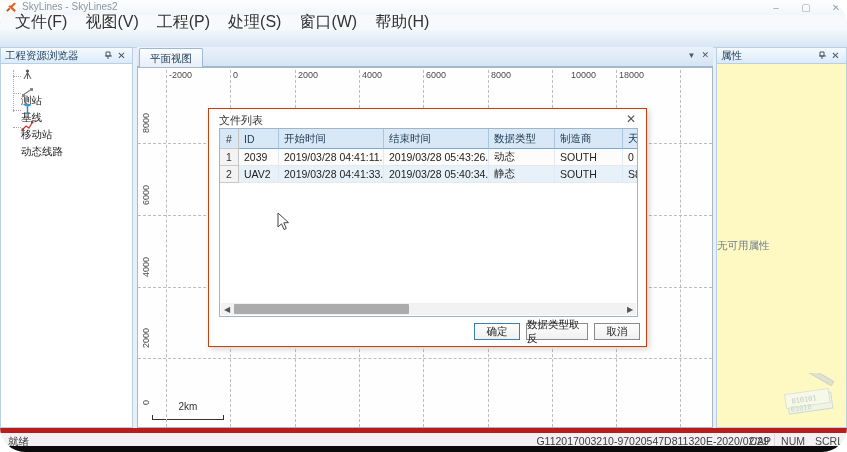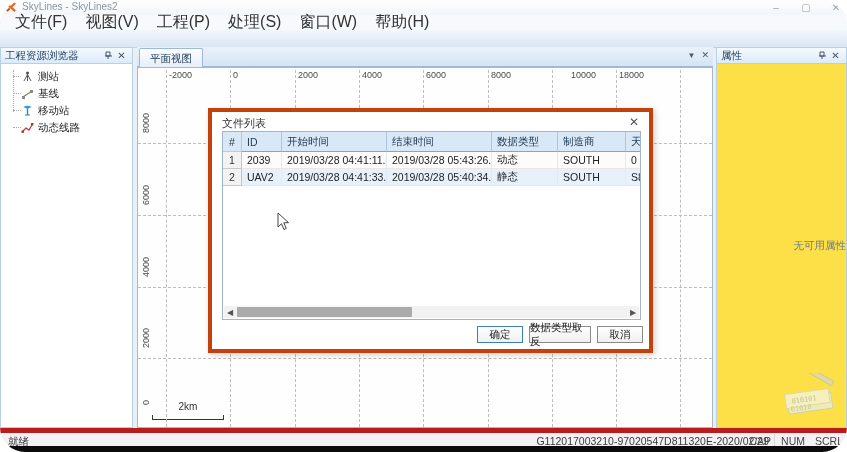--- a/index.html
+++ b/index.html
@@ -21,49 +21,49 @@
   .toolstrip{position:absolute;left:0;top:30px;width:847px;height:17px;background:linear-gradient(#f2f7fc,#d9e6f3);border-bottom:1px solid #c2d4e6;}
 
   
   .panel-header{height:17px;background:linear-gradient(#f5fafe,#dcebf9);border:1px solid #b9cfe4;display:flex;align-items:center;padding:0 4px;box-sizing:border-box;color:#20415f;font-size:10.5px;}
   .panel-header .ph-title{flex:1;white-space:nowrap;overflow:hidden;}
   .ph-ico{width:13px;height:13px;display:flex;align-items:center;justify-content:center;color:#44566a;font-size:10px;cursor:default;}
 
   .leftpanel{position:absolute;left:0;top:47px;width:133px;height:381px;}
   .leftpanel .body{position:absolute;left:0;top:17px;right:0;bottom:0;background:#ffffff;border:1px solid #b9cfe4;border-top:none;box-sizing:border-box;}
   .tree{position:relative;margin:4px 0 0 6px;}
-  .tree-item{position:relative;height:17px;display:flex;align-items:center;gap:4px;padding-left:14px;cursor:default;}
+  .tree-item{position:relative;height:17px;display:flex;align-items:flex-start;gap:13px;padding-left:14px;cursor:default;flex-direction:column;}
   .tree-item:before{content:"";position:absolute;left:6px;top:8px;width:8px;border-top:1px dotted #a9a9a9;}
   .tree-guide{position:absolute;left:6px;top:2px;bottom:24px;border-left:1px dotted #a9a9a9;}
   .tree-item .ti-icon{width:13px;height:13px;flex:0 0 13px;}
   .tree-item .ti-label{font-size:10.5px;color:#222;}
 
   .rightpanel{position:absolute;left:716px;top:47px;width:131px;height:381px;}
-  .rightpanel .body{position:absolute;left:0;top:17px;right:0;bottom:0;background:#fde047;border:1px solid #b9cfe4;border-top:none;box-sizing:border-box;display:flex;align-items:center;justify-content:flex-end;padding-left:36px;}
+  .rightpanel .body{position:absolute;left:0;top:17px;right:0;bottom:0;background:#fef9c3;border:1px solid #b9cfe4;border-top:none;box-sizing:border-box;display:flex;align-items:center;justify-content:flex-start;}
   .noprops{color:#6b7b8a;font-size:10.5px;}
   .watermark{position:absolute;right:2px;bottom:2px;width:66px;height:52px;opacity:.65;pointer-events:none;}
 
   
   .center{position:absolute;left:137px;top:47px;width:576px;height:381px;}
   .tabstrip{position:absolute;left:0;top:0;width:100%;height:20px;background:linear-gradient(#eaf2fb,#d5e4f3);border-bottom:1px solid #9db9d3;box-sizing:border-box;}
   .tab{position:absolute;left:2px;top:1px;height:19px;padding:0 10px;background:linear-gradient(#fcfdfe,#e4eefa);border:1px solid #9db9d3;border-bottom:none;border-radius:2px 2px 0 0;display:flex;align-items:center;font-size:10.5px;color:#23405c;cursor:default;}
   .tabstrip-icons{position:absolute;right:4px;top:3px;display:flex;gap:6px;color:#4c5a68;font-size:9px;align-items:center;}
   .tabstrip-icons span{cursor:default;}
 
   #view{position:absolute;left:0;top:20px;width:576px;height:361px;background:#fffefe;border:1px solid #aab8c6;box-sizing:border-box;overflow:hidden;}
   .gline-v{position:absolute;top:2px;bottom:0;width:0;border-left:1px dashed #bdbdbd;}
   .gline-h{position:absolute;left:0;right:0;height:0;border-top:1px dashed #bdbdbd;}
   .gxlabel{position:absolute;top:2px;font-size:9px;color:#4a4a4a;white-space:nowrap;}
   .gylabel{position:absolute;font-size:9px;color:#4a4a4a;writing-mode:vertical-rl;transform:rotate(180deg);white-space:nowrap;}
   .scalebar{position:absolute;left:14px;bottom:6px;width:72px;height:16px;}
   .scalebar .bar{position:absolute;left:0;right:0;bottom:1px;height:4px;border-left:1px solid #333;border-right:1px solid #333;border-bottom:1px solid #333;}
   .scalebar .sc-label{position:absolute;left:0;right:0;top:-4px;text-align:center;font-size:10px;color:#333;}
 
   
-  .dialog{position:absolute;left:208px;top:108px;width:437px;height:237px;background:#ffffff;border:4px solid #c2410c;box-shadow:2px 2px 6px rgba(0,0,0,.18);z-index:10;}
+  .dialog{position:absolute;left:208px;top:108px;width:437px;height:237px;background:#ffffff;border:1px solid #c2410c;box-shadow:2px 2px 6px rgba(0,0,0,.18);z-index:10;}
   .dlg-title{position:absolute;left:10px;top:4px;font-size:11px;color:#333;}
   .dlg-close{position:absolute;right:8px;top:3px;width:14px;height:14px;color:#555;font-size:12px;text-align:center;line-height:14px;cursor:default;}
   .dlg-table{position:absolute;left:10px;top:19px;width:419px;height:189px;border:1px solid #9fb6c9;box-sizing:border-box;background:#fff;overflow:hidden;}
   .trow{position:absolute;left:0;width:419px;display:flex;}
   .tcell{box-sizing:border-box;padding:0 0 0 5px;overflow:hidden;white-space:nowrap;font-size:10.5px;display:flex;align-items:center;}
   .thead-row{top:0;height:20px;background:#d9e8f6;}
   .thead-row .tcell{border-right:1px solid #a9c6df;border-bottom:1px solid #7da7cc;color:#1c3a55;}
   .data-row .tcell{border-right:1px solid #dfeaf4;border-bottom:1px solid #e8e8e8;color:#222;}
   .row1{top:20px;height:17px;background:#fefbfb;}
   .row2{top:37px;height:17px;background:#e7f1fa;}

